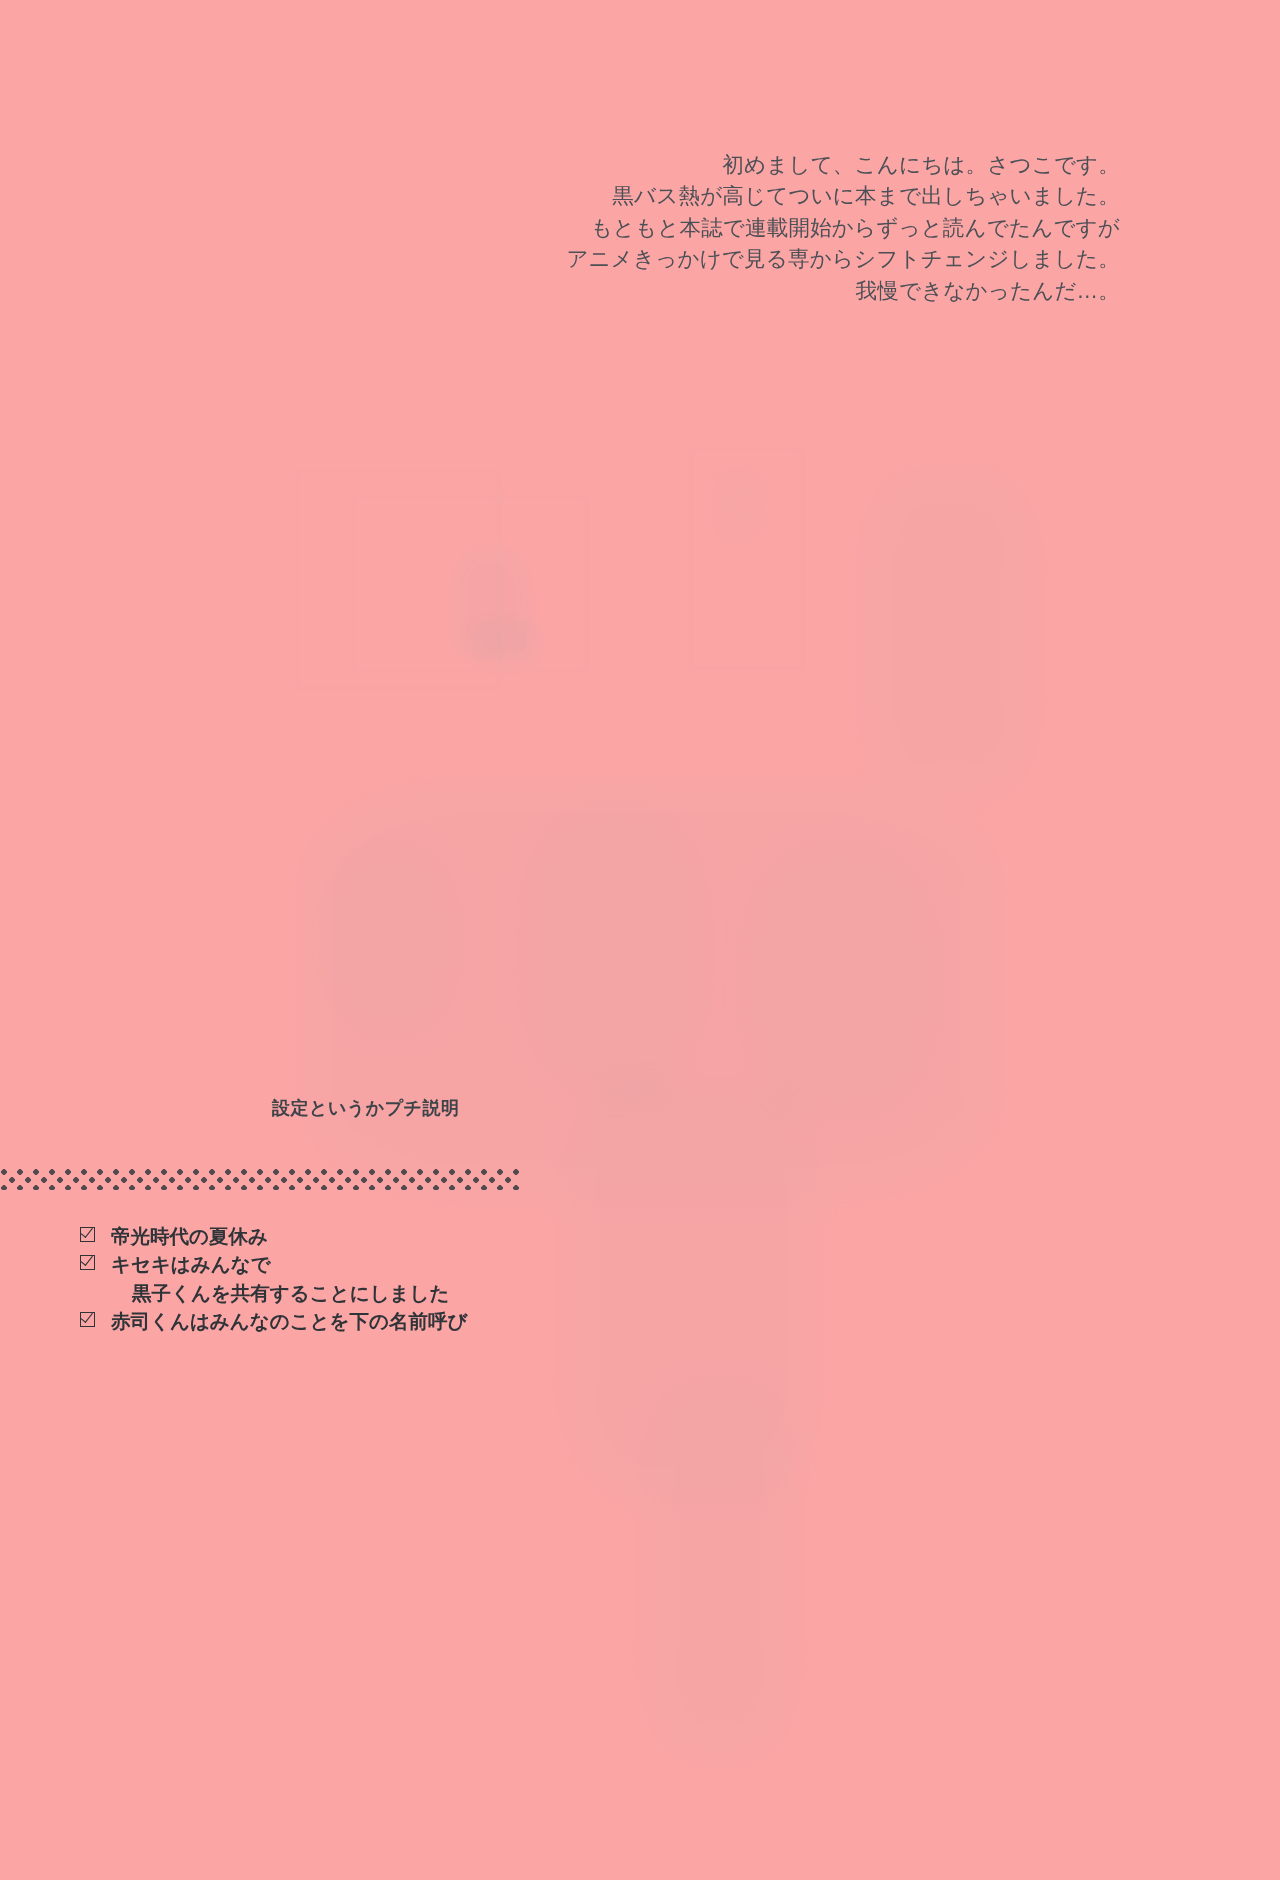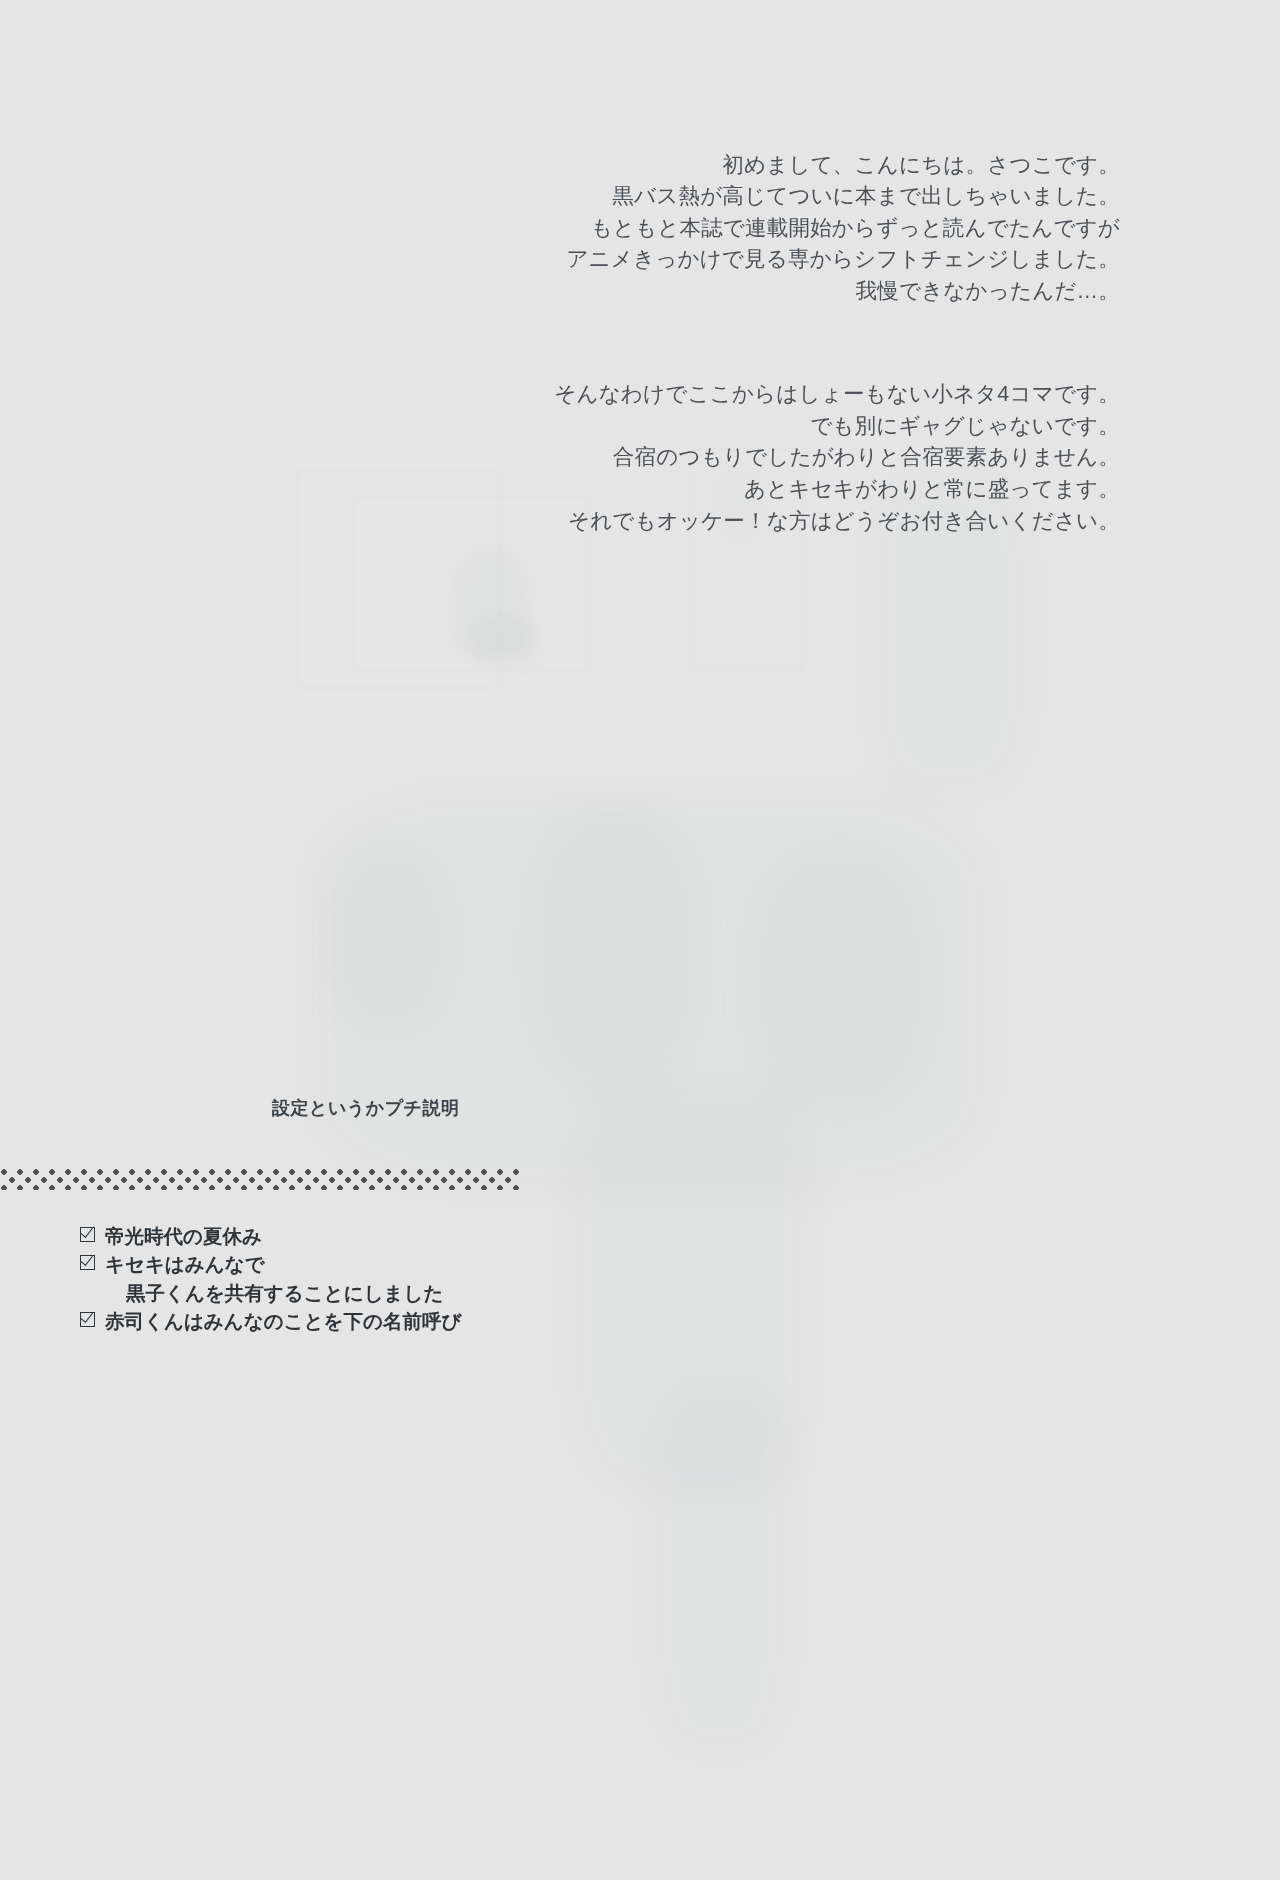--- a/index.html
+++ b/index.html
@@ -7,21 +7,21 @@
     padding: 0;
     background: #ffffff;
   }
   body {
     font-family: "Liberation Sans", sans-serif;
   }
   .page {
     position: relative;
     width: 1280px;
     height: 1880px;
-    background: #e5e5e5;
+    background: #fca5a5;
     overflow: hidden;
   }
 
   
   .ghost-layer {
     position: absolute;
     inset: 0;
     pointer-events: none;
   }
   .ghost {
@@ -87,21 +87,21 @@
     top: 1222px;
     width: 640px;
     color: #2f3439;
     font-size: 19.5px;
     font-weight: bold;
     line-height: 1.45;
   }
   .bullet-row {
     display: flex;
     align-items: flex-start;
-    gap: 10px;
+    gap: 16px;
   }
   .check-box {
     flex: 0 0 auto;
     width: 15px;
     height: 15px;
     margin-top: 5px;
     position: relative;
     border: 1.6px solid #2f3439;
     box-sizing: border-box;
   }
@@ -143,25 +143,20 @@
     <div class="ghost soft" style="left:560px; top:1080px; width:260px; height:420px; border-radius:28%;"></div>
     <div class="ghost soft" style="left:640px; top:1380px; width:160px; height:380px; border-radius:30%;"></div>
   </div>
 
   <div class="preface">
     <div class="para">初めまして、こんにちは。さつこです。
 黒バス熱が高じてついに本まで出しちゃいました。
 もともと本誌で連載開始からずっと読んでたんですが
 アニメきっかけで見る専からシフトチェンジしました。
 我慢できなかったんだ…。</div>
-    <div class="para">そんなわけでここからはしょーもない小ネタ4コマです。
-でも別にギャグじゃないです。
-合宿のつもりでしたがわりと合宿要素ありません。
-あとキセキがわりと常に盛ってます。
-それでもオッケー！な方はどうぞお付き合いください。</div>
   </div>
 
   <div class="settings-heading">設定というかプチ説明</div>
   <div class="divider"></div>
 
   <div class="bullets">
     <div class="bullet-row">
       <span class="check-box"></span>
       <span class="bullet-text">帝光時代の夏休み</span>
     </div>

